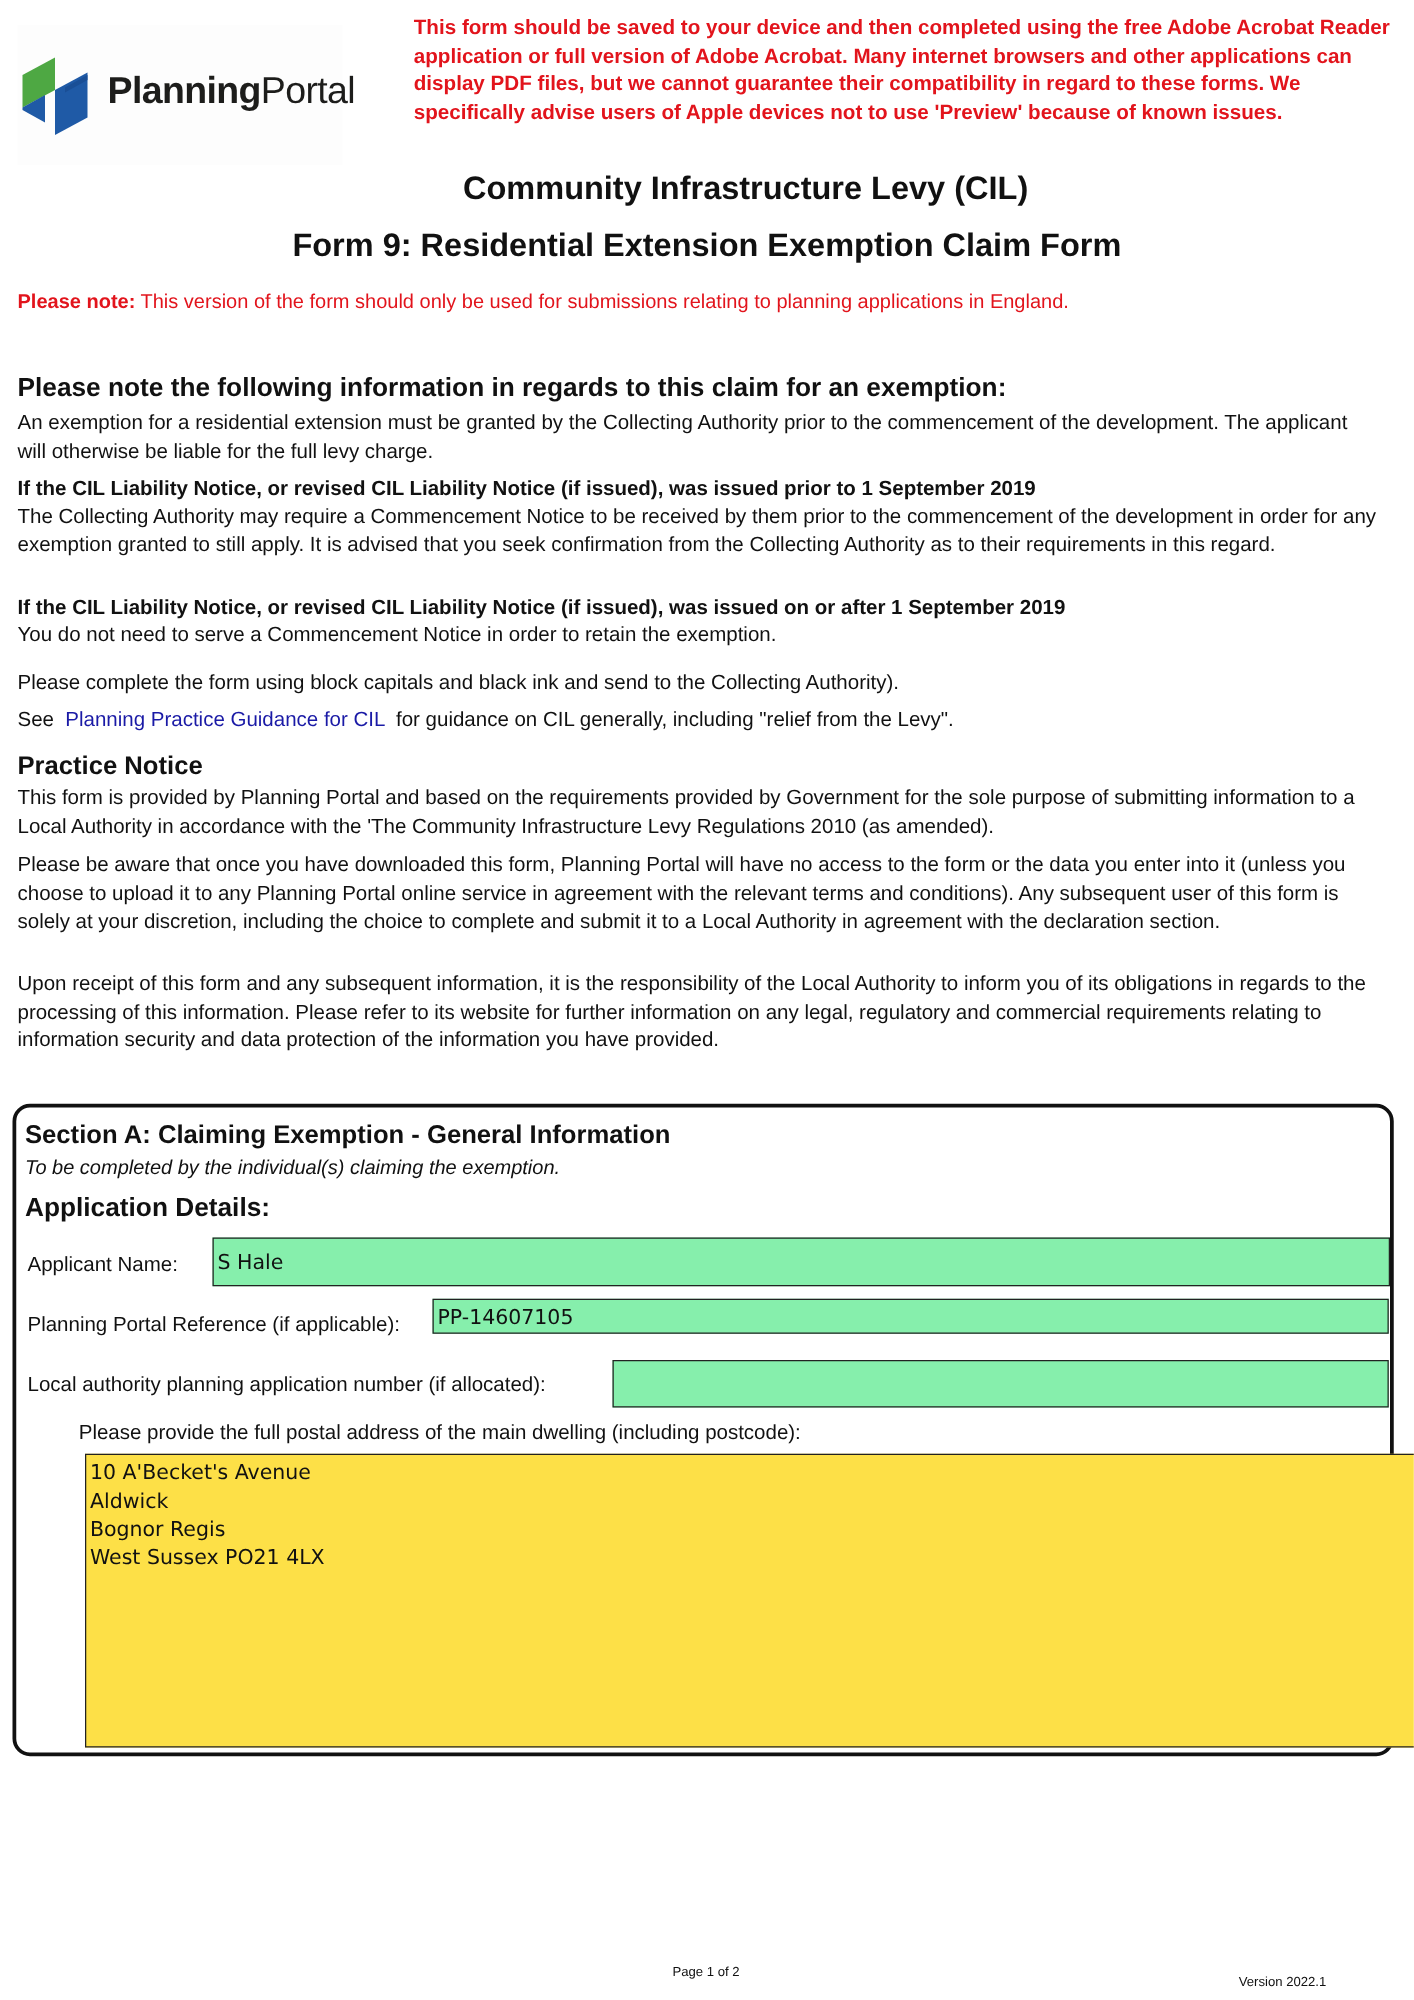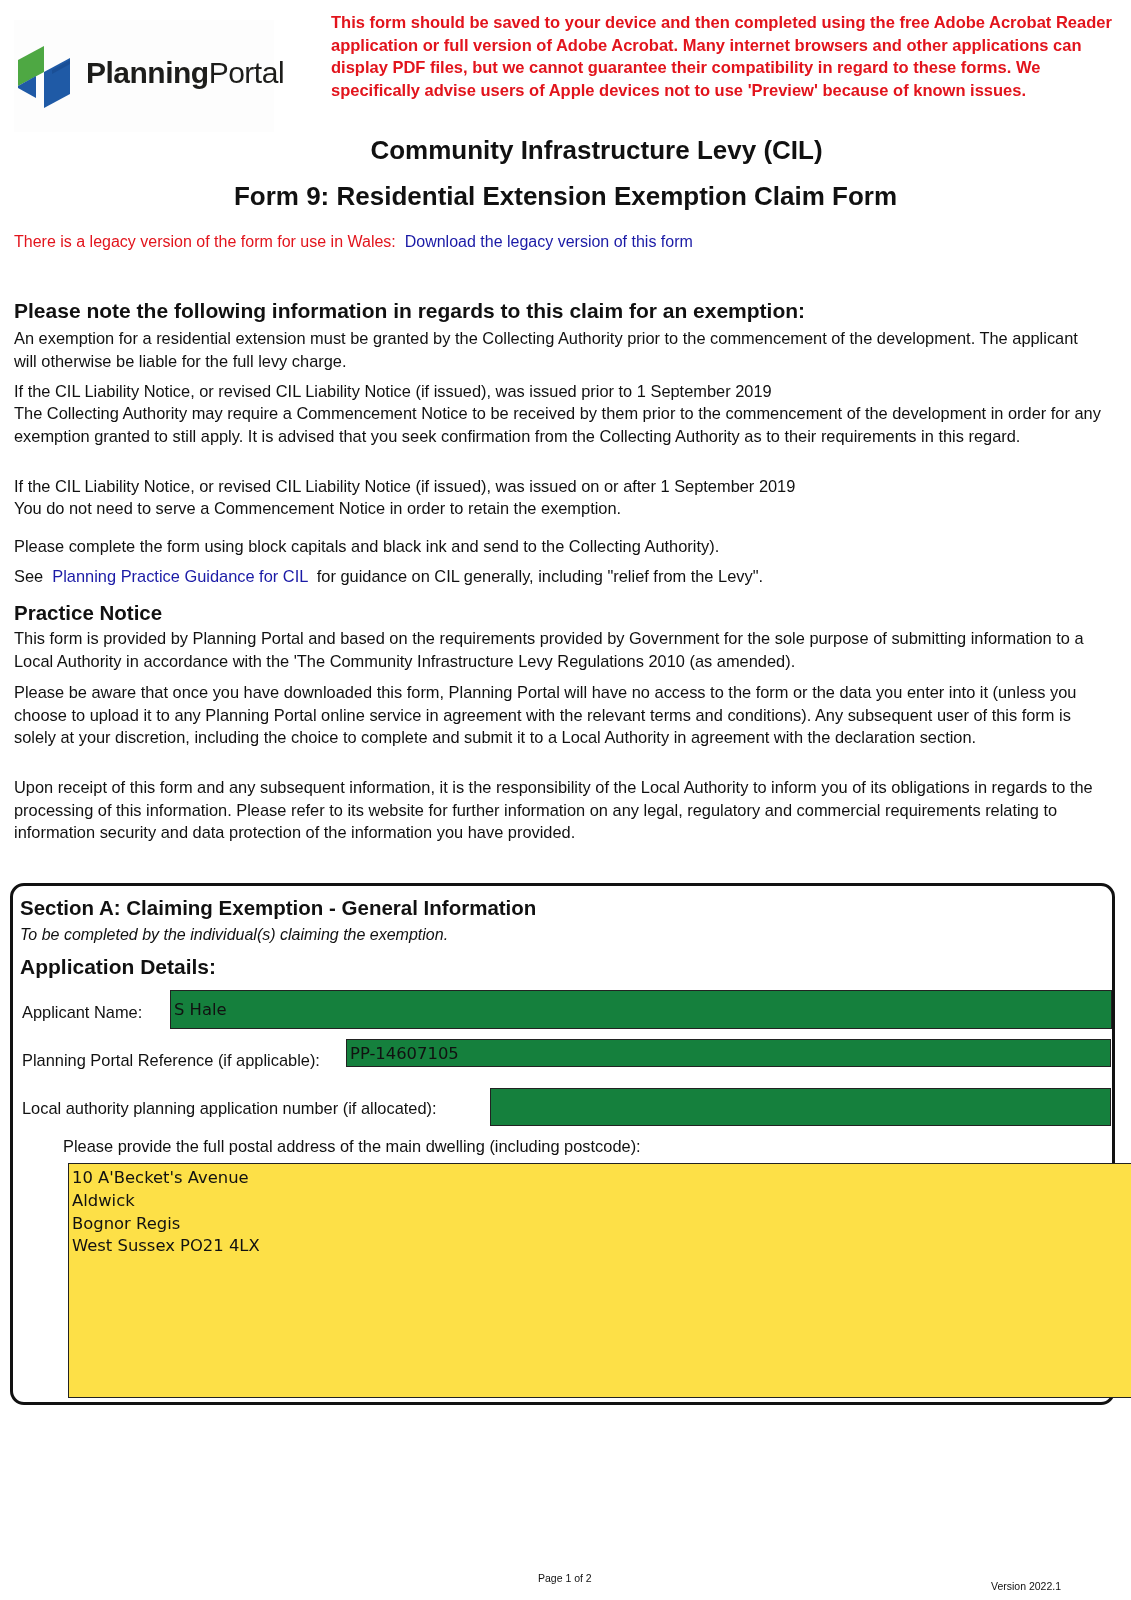--- a/index.html
+++ b/index.html
@@ -19,33 +19,33 @@
     .title { left: 0; width: 1131px; text-align: center; font-weight: bold; font-size: 26px; color: #111; }
     .title1 { top: 135px; padding-left: 31px; }
     .title2 { top: 181px; }
 
     .note { left: 14px; top: 231px; font-size: 16px; line-height: 22.5px; color: #e2141c; white-space: nowrap; }
     .note b { font-weight: bold; }
     .link { color: #1a1aa6; cursor: pointer; }
 
     .h2 { font-weight: bold; font-size: 21px; white-space: nowrap; }
     .p { font-size: 16.4px; line-height: 22.5px; color: #111; }
-    .pb { font-size: 16.4px; line-height: 22.5px; font-weight: normal; color: #111; white-space: nowrap; }
+    .pb { font-size: 16.4px; line-height: 22.5px; font-weight: bold; color: #111; white-space: nowrap; }
 
     
     .section-box {
       left: 10px; top: 883px; width: 1105px; height: 522px;
       border: 3px solid #111; border-radius: 14px; box-sizing: border-box;
     }
     .sec-title { left: 20px; top: 896px; font-weight: bold; font-size: 20.5px; white-space: nowrap; }
     .sec-sub { left: 20px; top: 926px; font-style: italic; font-size: 16px; white-space: nowrap; }
     .sec-h { left: 20px; top: 955px; font-weight: bold; font-size: 21px; white-space: nowrap; }
     .lbl { font-size: 16.4px; white-space: nowrap; color: #111; }
     .field {
-      position: absolute; border: 1.5px solid #222; box-sizing: border-box; background: #15803d;
+      position: absolute; border: 1.5px solid #222; box-sizing: border-box; background: #86efac;
       font-size: 16.4px; padding: 0 3px; display: flex; align-items: center; color: #111;
       font-family: "DejaVu Sans", sans-serif;
     }
     .textarea {
       position: absolute; border: 1.5px solid #222; box-sizing: border-box; background: #fde047;
       font-size: 16.4px; padding: 3px 3px; color: #111; white-space: pre-line; line-height: 22.8px;
       font-family: "DejaVu Sans", sans-serif;
       margin-left: 47px;
     }
     .footer-page { left: 538px; top: 1572px; font-size: 10.5px; }
@@ -62,21 +62,21 @@
     <polygon points="38,28 56,18 56,22 38,32" fill="#1a4f96"></polygon>
   </svg>
   <div class="logo-text"><span class="b">Planning</span><span>Portal</span></div>
 </div>
 <div class="abs warning">This form should be saved to your device and then completed using the free Adobe Acrobat Reader application or full version of Adobe Acrobat. Many internet browsers and other applications can display PDF files, but we cannot guarantee their compatibility in regard to these forms. We specifically advise users of Apple devices not to use 'Preview' because of known issues.</div>
 
 <div class="abs title title1">Community Infrastructure Levy (CIL)</div>
 <div class="abs title title2">Form 9: Residential Extension Exemption Claim Form</div>
 
 <div class="abs note">
-  <div><span style="white-space:pre">There is a legacy version of the form for use in Wales:  </span><span class="link">Download the legacy version of this form</span></div>
+  <div><b>Please note:</b><span> This version of the  form should only be used for submissions relating to planning applications in England.</span></div>
 </div>
 
 <div class="abs h2" style="left:14px; top:299px;">Please note the following information in regards to this claim for an exemption:</div>
 <div class="abs p" style="left:14px; top:327px; width:1080px;">An exemption for a residential extension must be granted by the Collecting Authority prior to the commencement of the development. The applicant will otherwise be liable for the full levy charge.</div>
 <div class="abs pb" style="left:14px; top:380px;">If the CIL Liability Notice, or revised CIL Liability Notice (if issued), was issued prior to 1 September 2019</div>
 <div class="abs p" style="left:14px; top:402px; width:1090px;">The Collecting Authority may require a Commencement Notice to be received by them prior to the commencement of the development in order for any exemption granted to still apply. It is advised that you seek confirmation from the Collecting Authority as to their requirements in this regard.</div>
 <div class="abs pb" style="left:14px; top:475px;">If the CIL Liability Notice, or revised CIL Liability Notice (if issued), was issued on or after 1 September 2019</div>
 <div class="abs p" style="left:14px; top:497px; white-space:nowrap;">You do not need to serve a Commencement Notice in order to retain the exemption.</div>
 <div class="abs p" style="left:14px; top:535px; white-space:nowrap;">Please complete the form using block capitals and black ink and send to the Collecting Authority).</div>
 <div class="abs p" style="left:14px; top:565px; white-space:nowrap;">

